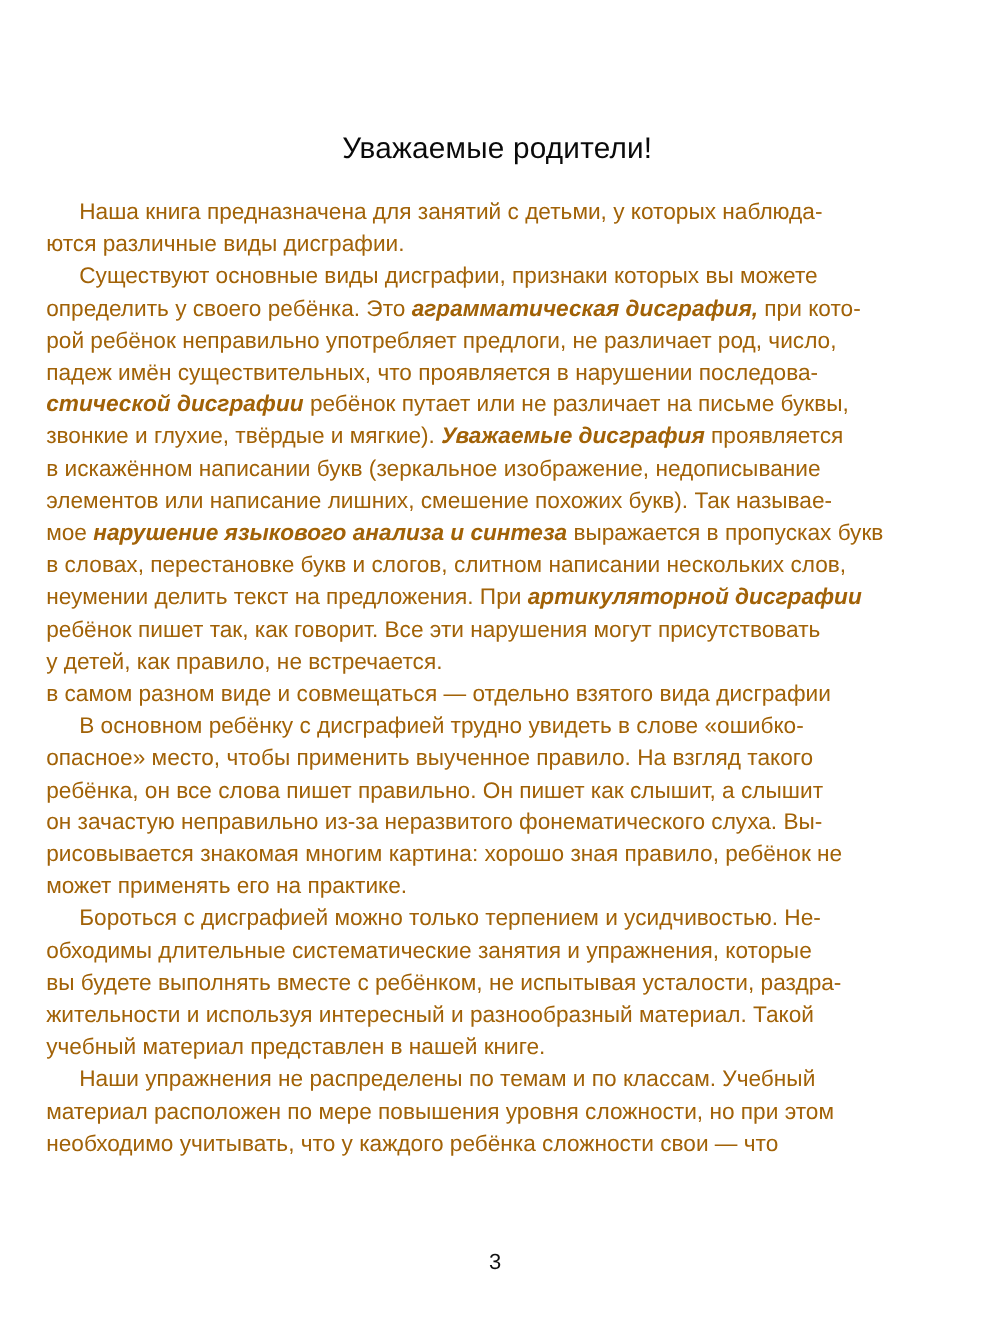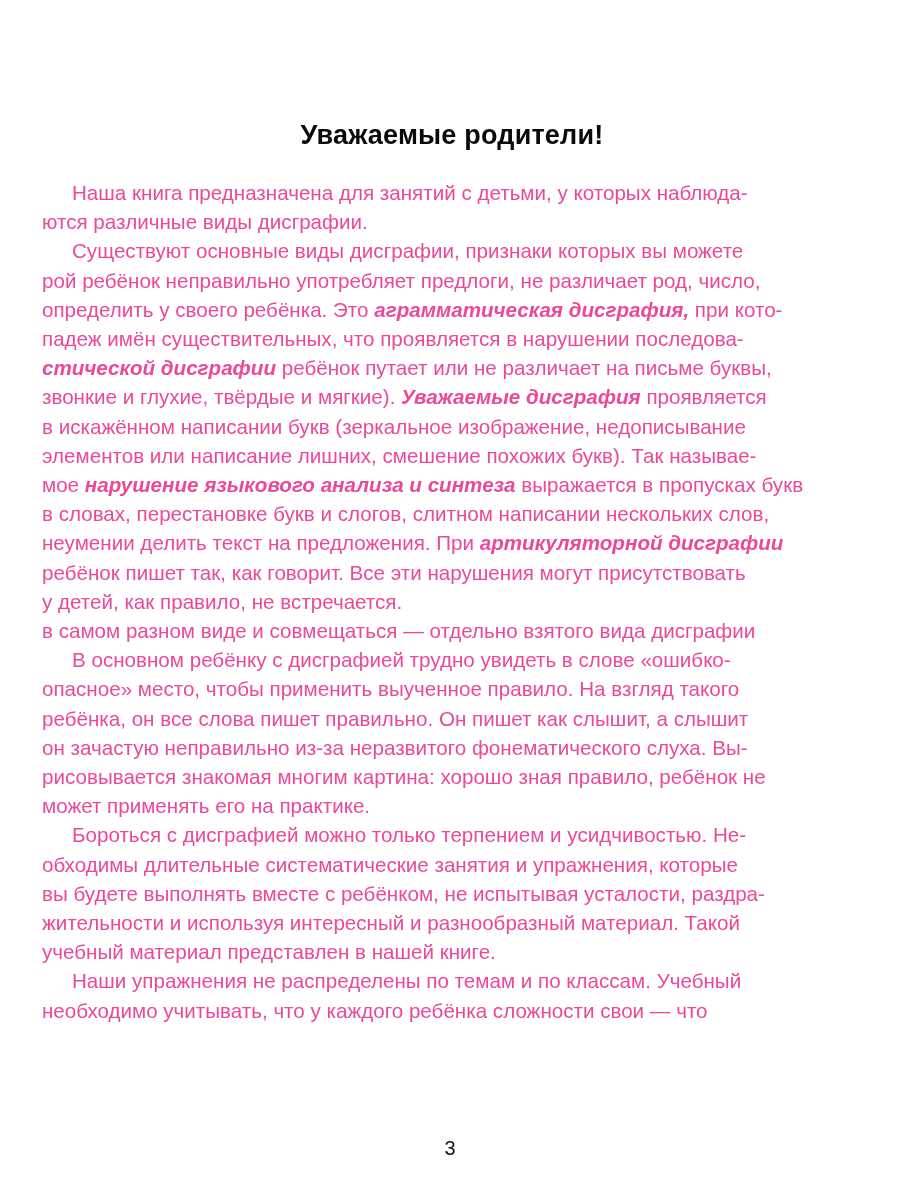--- a/index.html
+++ b/index.html
@@ -24,37 +24,37 @@
 
   .content {
     position: absolute;
     left: 42px;
     top: 0;
     width: 820px;
   }
 
   .page-title {
     font-size: 27px;
-    font-weight: bold;
+    font-weight: normal;
     text-align: center;
     letter-spacing: 0.2px;
     margin: 0;
     padding-top: 118px;
     line-height: 34px;
     color: #0a0a0a;
   }
 
   .body-text {
     margin: 0;
     padding-top: 26px;
     font-size: 20.6px;
     line-height: 29.2px;
     text-align: justify;
     text-justify: inter-word;
-    color: #ec4899;
+    color: #a16207;
     -webkit-hyphens: none;
     hyphens: none;
     word-spacing: 0px;
   }
 
   .para {
     display: block;
     text-indent: 30px;
     margin: 0;
   }
@@ -105,22 +105,22 @@
 
     <h1 class="page-title">Уважаемые родители!</h1>
 
     <div class="body-text" id="body-text">
         <span class="para">
           <span class="line first"><span>Наша книга предназначена для занятий с детьми, у которых наблюда-</span></span>
           <span class="line last"><span>ются различные виды дисграфии.</span></span>
         </span>
         <span class="para">
           <span class="line first"><span>Существуют основные виды дисграфии, признаки которых вы можете</span></span>
+          <span class="line"><span>определить у своего ребёнка. Это </span><span class="em">аграмматическая дисграфия,</span><span> при кото-</span></span>
           <span class="line"><span>рой ребёнок неправильно употребляет предлоги, не различает род, число,</span></span>
-          <span class="line"><span>определить у своего ребёнка. Это </span><span class="em">аграмматическая дисграфия,</span><span> при кото-</span></span>
           <span class="line"><span>падеж имён существительных, что проявляется в нарушении последова-</span></span>
           <span class="line"><span class="em">стической дисграфии</span><span> ребёнок путает или не различает на письме буквы,</span></span>
           <span class="line"><span>звонкие и глухие, твёрдые и мягкие). </span><span class="em">Уважаемые дисграфия</span><span> проявляется</span></span>
           <span class="line"><span>в искажённом написании букв (зеркальное изображение, недописывание</span></span>
           <span class="line"><span>элементов или написание лишних, смешение похожих букв). Так называе-</span></span>
           <span class="line"><span>мое </span><span class="em">нарушение языкового анализа и синтеза</span><span> выражается в пропусках букв</span></span>
           <span class="line"><span>в словах, перестановке букв и слогов, слитном написании нескольких слов,</span></span>
           <span class="line"><span>неумении делить текст на предложения. При </span><span class="em">артикуляторной дисграфии</span></span>
           <span class="line"><span>ребёнок пишет так, как говорит. Все эти нарушения могут присутствовать</span></span>
           <span class="line last"><span>у детей, как правило, не встречается.</span></span>
@@ -136,20 +136,21 @@
         </span>
         <span class="para">
           <span class="line first"><span>Бороться с дисграфией можно только терпением и усидчивостью. Не-</span></span>
           <span class="line"><span>обходимы длительные систематические занятия и упражнения, которые</span></span>
           <span class="line"><span>вы будете выполнять вместе с ребёнком, не испытывая усталости, раздра-</span></span>
           <span class="line"><span>жительности и используя интересный и разнообразный материал. Такой</span></span>
           <span class="line last"><span>учебный материал представлен в нашей книге.</span></span>
         </span>
         <span class="para">
           <span class="line first"><span>Наши упражнения не распределены по темам и по классам. Учебный</span></span>
+          <span class="line"><span>материал расположен по мере повышения уровня сложности, но при этом</span></span>
           <span class="line"><span>необходимо учитывать, что у каждого ребёнка сложности свои — что</span></span>
         </span>
       </div>
 
   </div>
 
   <div class="page-number">3</div>
 
 </div>
 

